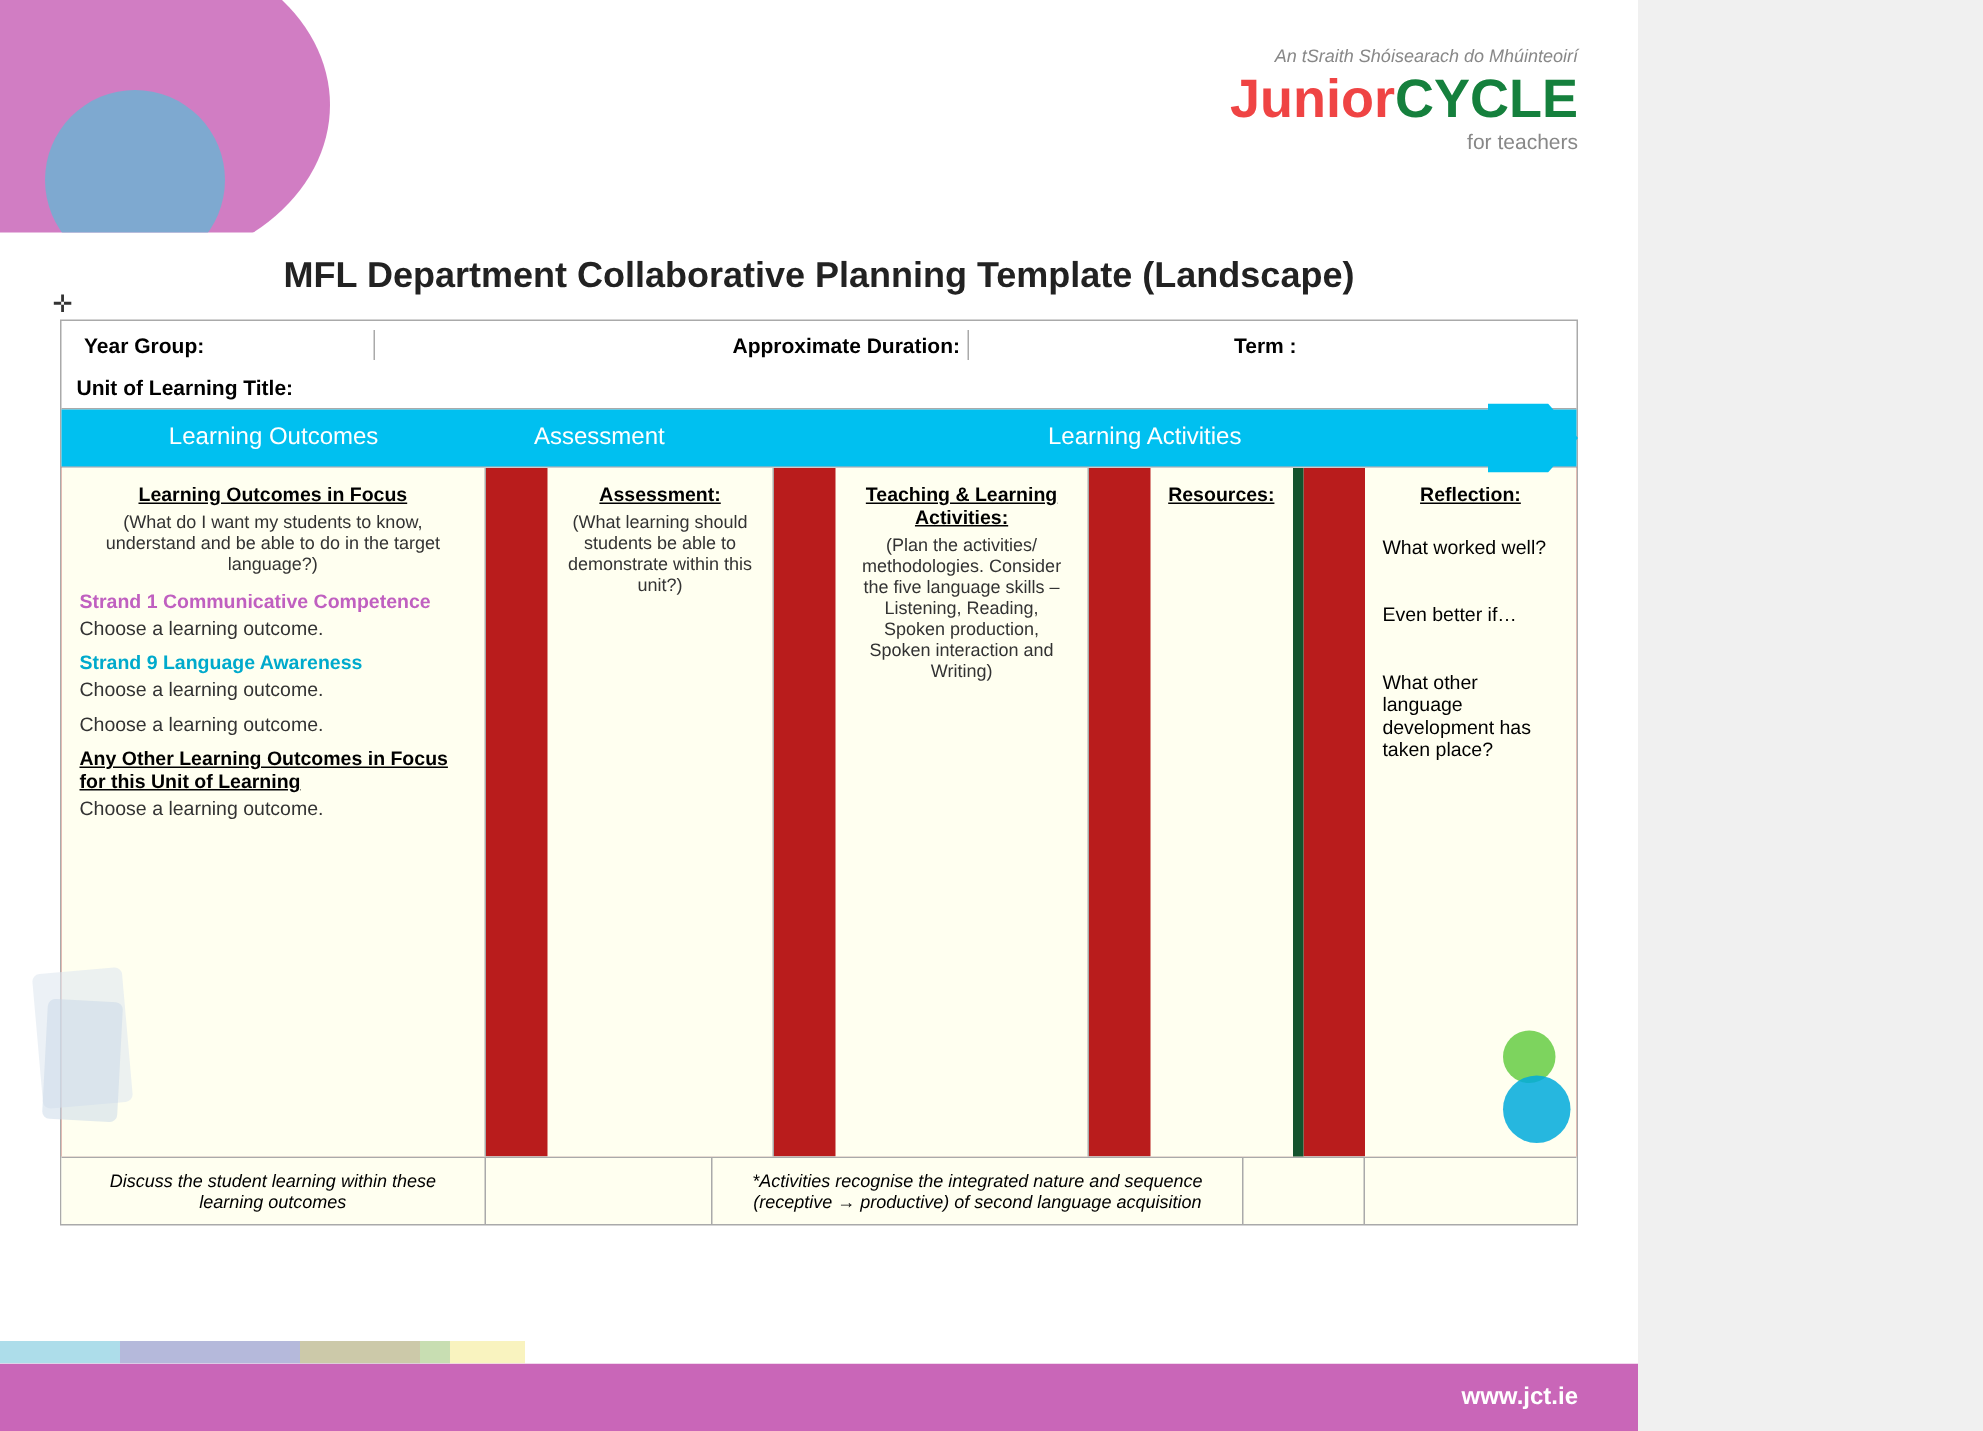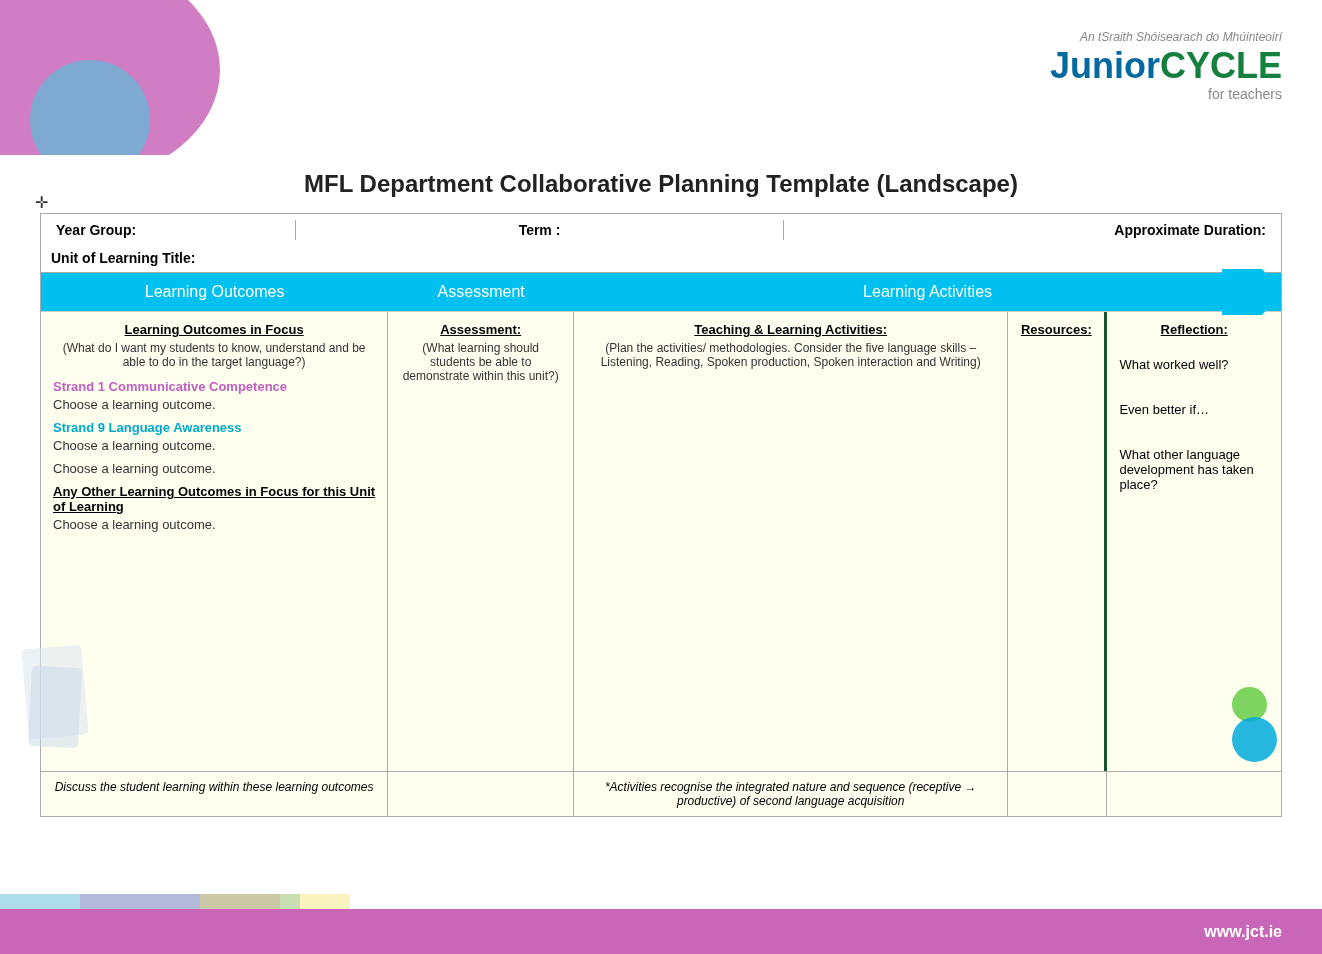--- a/index.html
+++ b/index.html
@@ -5,21 +5,21 @@
     * { box-sizing: border-box; margin: 0; padding: 0; }
     body {
       font-family: Arial, sans-serif;
       background: #f0f0f0;
       width: 1322px;
       min-height: 954px;
       overflow-x: hidden;
     }
 
     .page-wrapper {
-      width: 1322px;
+      width: 1092px;
       min-height: 954px;
       background: white;
       position: relative;
       display: flex;
       flex-direction: column;
       border-radius: 25px;
     }
 
     
     .top-bar {
@@ -65,21 +65,21 @@
       margin-bottom: 4px;
     }
 
     .logo-main {
       font-size: 36px;
       font-weight: normal;
       line-height: 1;
     }
 
     .logo-junior {
-      color: #0369a1;
+      color: #ef4444;
       font-weight: bold;
     }
 
     .logo-cycle {
       color: #15803d;
       font-weight: bold;
     }
 
     .logo-tagline {
       font-size: 14px;
@@ -176,23 +176,24 @@
       text-align: center;
     }
 
     .blue-col-1 { flex: 0 0 28%; }
     .blue-col-2 { flex: 0 0 15%; }
     .blue-col-3 { flex: 1; }
 
     
     .data-table {
       display: flex;
-      background: #a21caf;
+      background: #b91c1c;
       border-top: 1px solid #ccc;
       min-height: 460px;
+      gap: 41px;
     }
 
     .col-lo {
       flex: 0 0 28%;
       border-right: 1px solid #aaa;
       padding: 10px 12px;
       font-size: 13px;
       background: #fffff0;
     }
 
@@ -207,21 +208,21 @@
     .col-activities {
       flex: 1;
       border-right: 1px solid #aaa;
       padding: 10px 12px;
       font-size: 13px;
       background: #fffff0;
     }
 
     .col-resources {
       flex: 0 0 8%;
-      border-right: 3px solid #14532d;
+      border-right: 7px solid #14532d;
       padding: 10px 12px;
       font-size: 13px;
       background: #fffff0;
     }
 
     .col-reflection {
       flex: 0 0 14%;
       padding: 10px 12px;
       font-size: 13px;
       background: #fffff0;
@@ -441,22 +442,22 @@
     <h1 class="page-title">MFL Department Collaborative Planning Template (Landscape)</h1>
   </div>
 
   <div class="main-content">
     <div style="position:relative;">
       <div class="add-icon">✛</div>
       <div class="table-container">
 
         <div class="meta-row meta-row-1">
           <div class="meta-cell" style="flex:0 0 20%;">Year Group:</div>
+          <div class="meta-cell meta-divider" style="flex:1; text-align:right;">Approximate Duration:</div>
           <div class="meta-cell meta-divider" style="flex:1; text-align:center;">Term :</div>
-          <div class="meta-cell meta-divider" style="flex:1; text-align:right;">Approximate Duration:</div>
         </div>
 
         <div class="meta-row-2">
           <span>Unit of Learning Title:</span>
         </div>
 
         <div class="blue-header">
           <div class="blue-header-inner">
             <div class="blue-col blue-col-1">Learning Outcomes</div>
             <div class="blue-col blue-col-2">Assessment</div>

